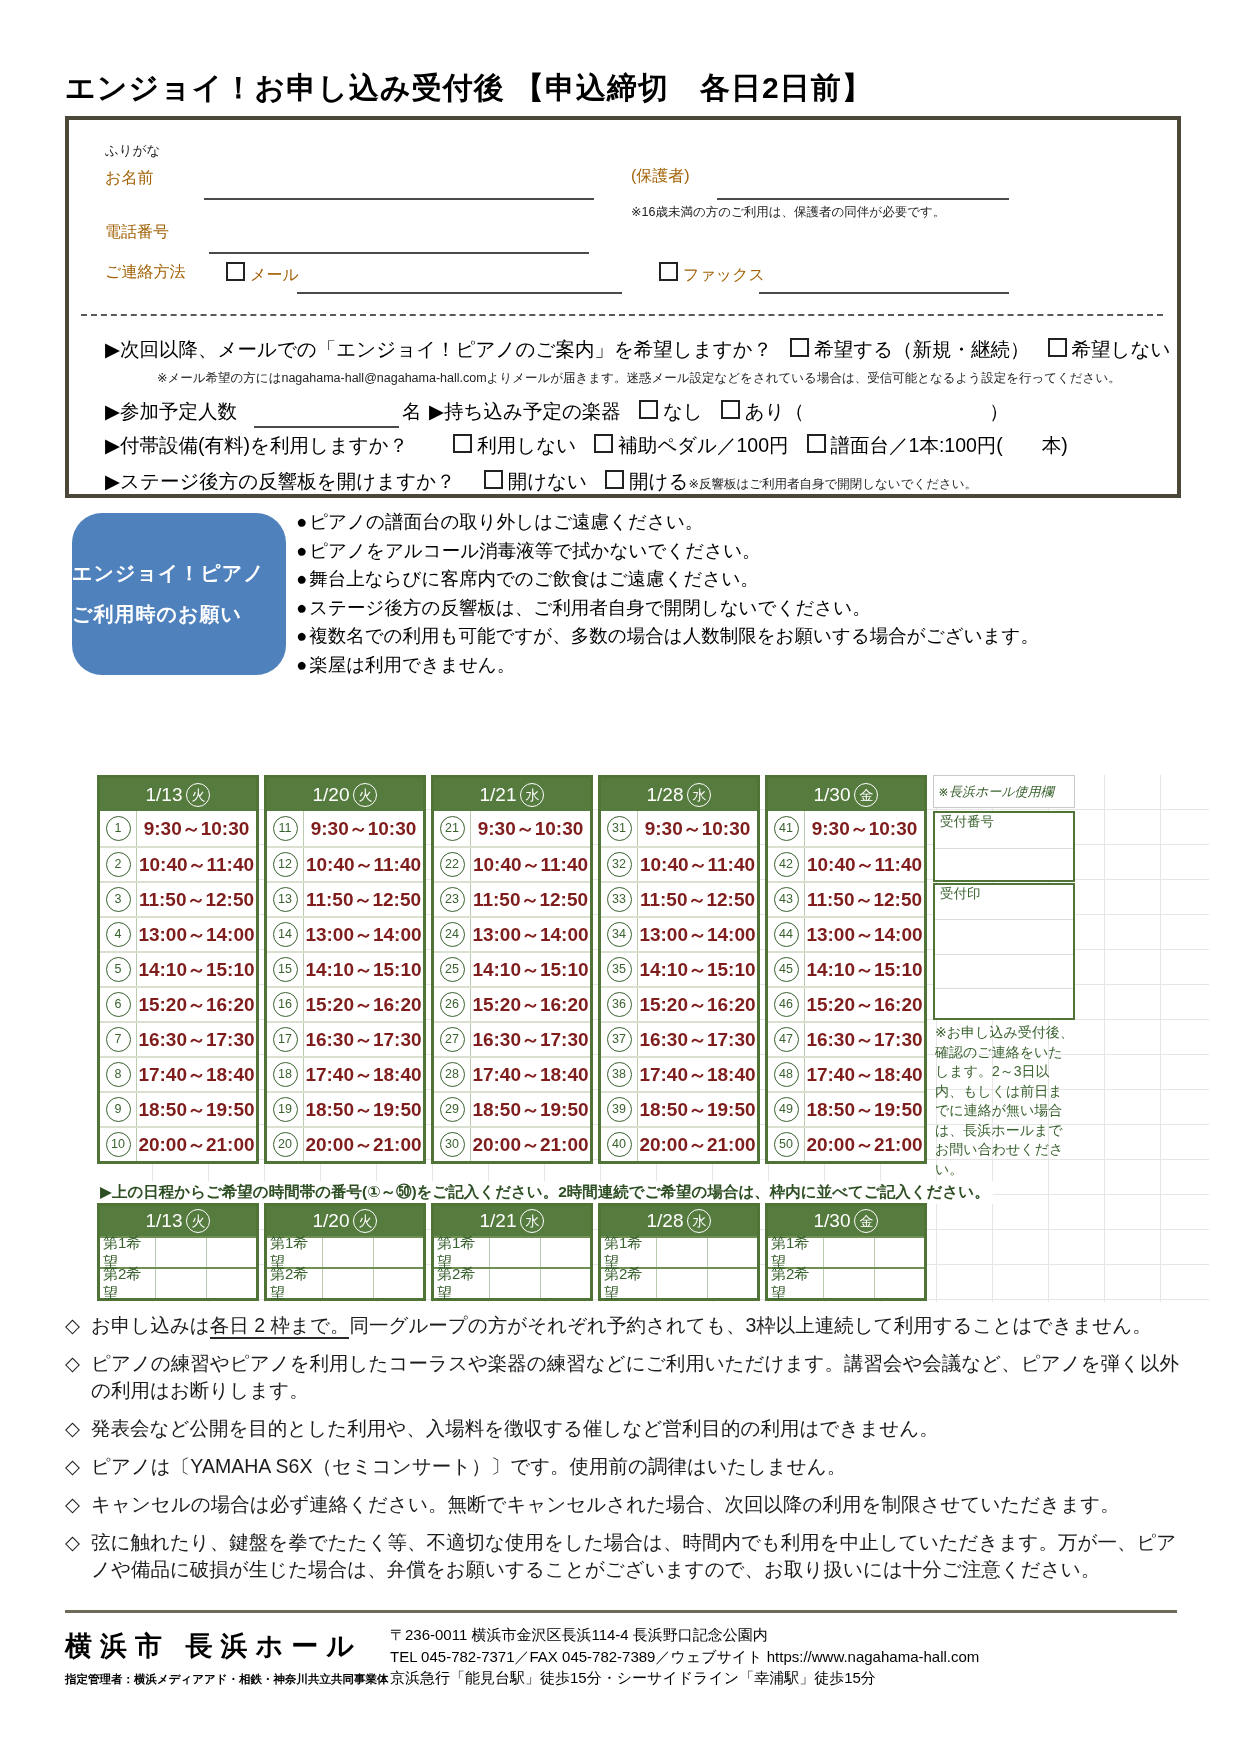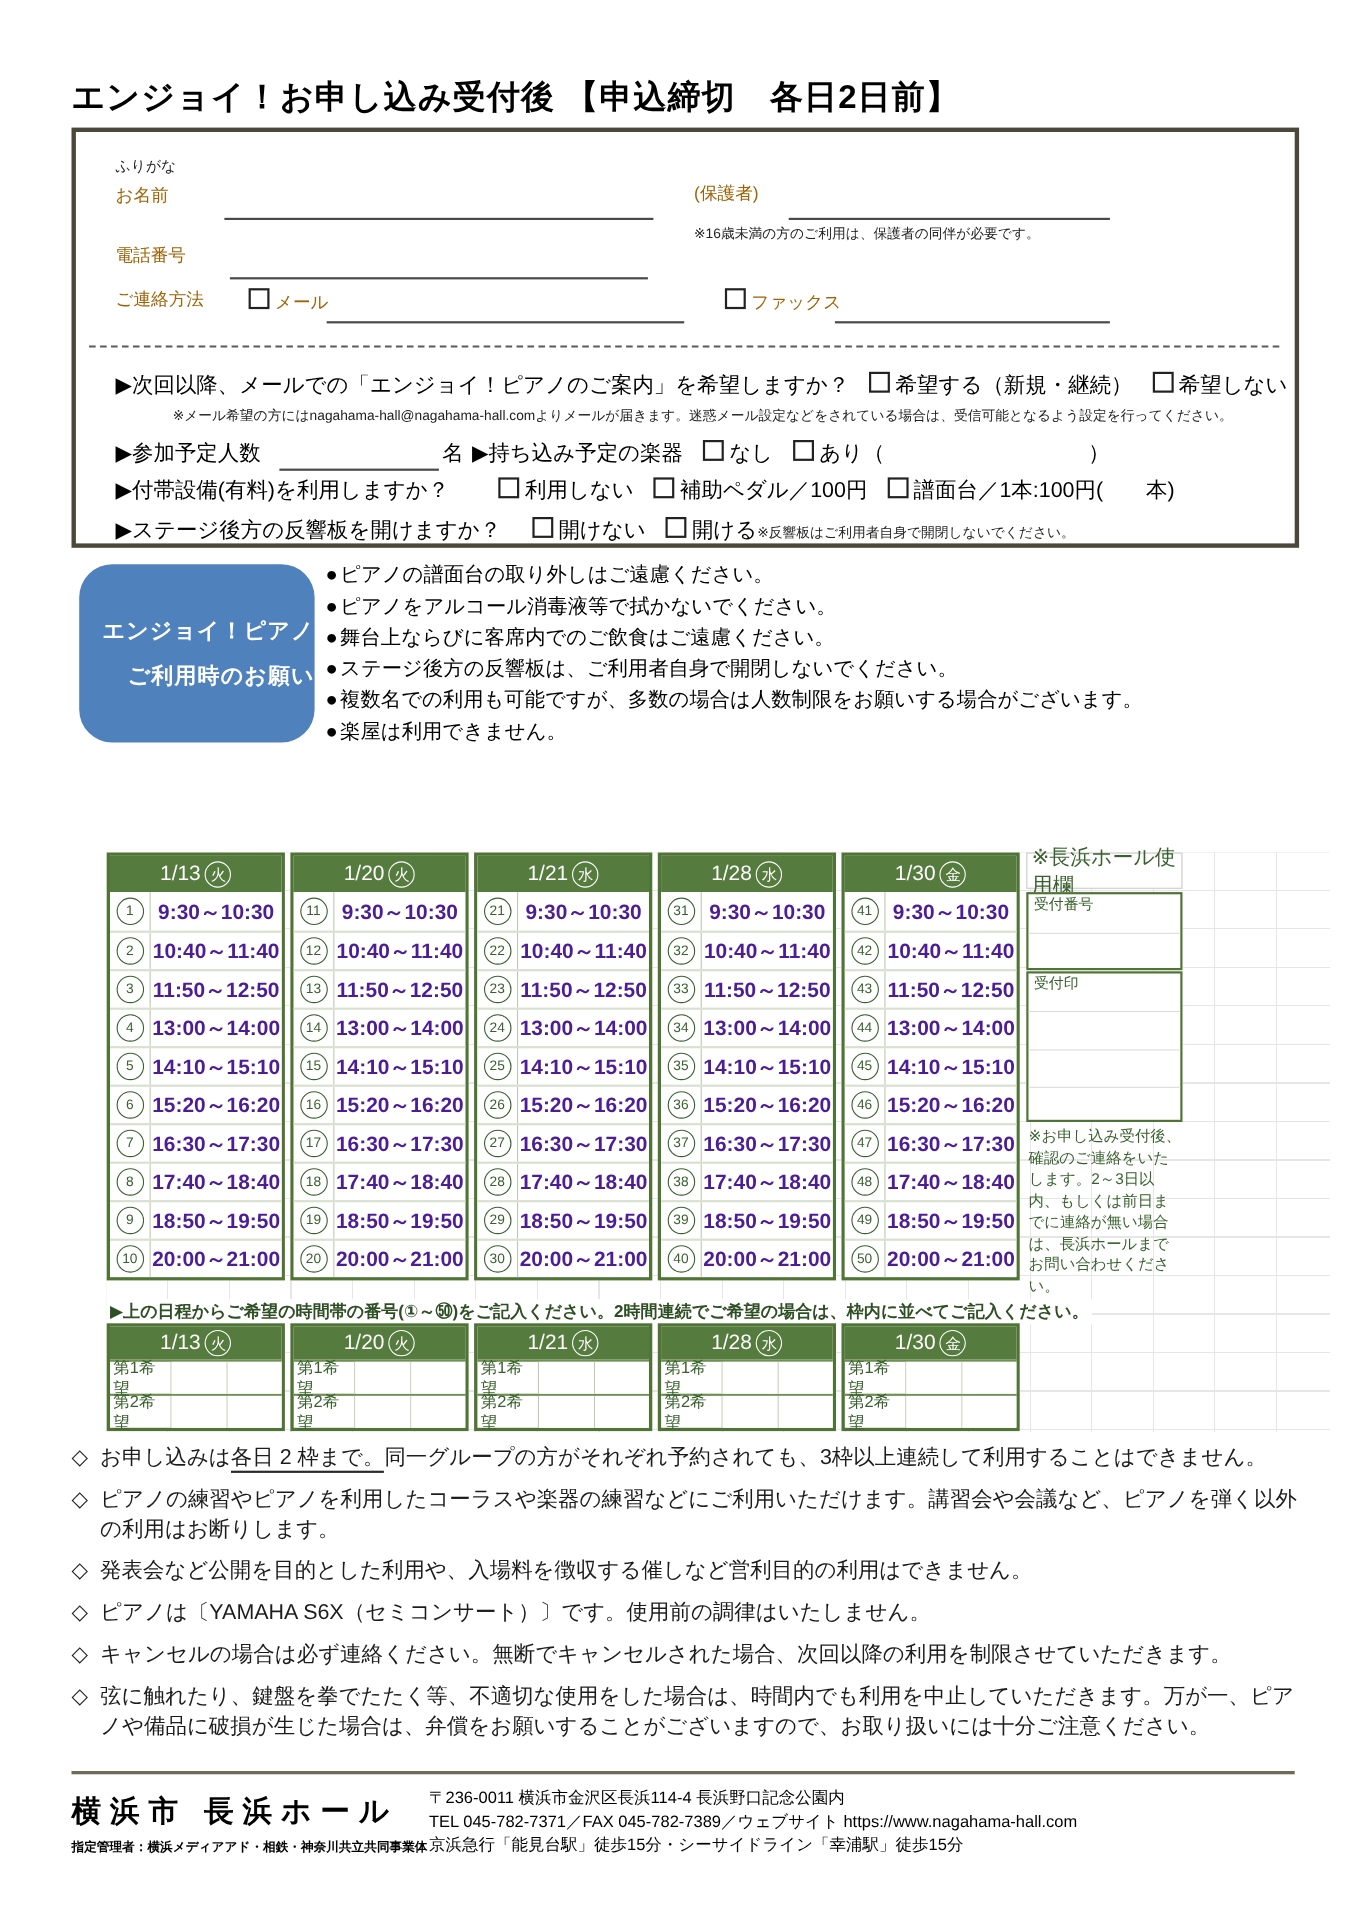--- a/index.html
+++ b/index.html
@@ -15,21 +15,21 @@
   .lbl{font-size:16px;color:#a16207;white-space:nowrap;}
   .sm{font-size:12.5px;color:#222;white-space:nowrap;}
   .uline{border-bottom:2px solid #4a4a4a;height:0;}
   .dash{border-top:2px dashed #5a5a5a;height:0;}
   .cb{display:inline-block;width:15px;height:15px;border:2px solid #222;
       margin:0 5px -1px 0;background:#fff;}
   .qrow{font-size:19.5px;white-space:nowrap;}
   .opt{margin-left:18px;}
 
   
-  .bluebox{background:#4f81bd;border-radius:30px;color:#fff;text-align:right;
+  .bluebox{background:#4f81bd;border-radius:30px;color:#fff;text-align:left;
            display:flex;flex-direction:column;justify-content:center;gap:14px;}
   .bluebox div{font-size:20px;font-weight:bold;letter-spacing:1px;}
   .ntline{font-size:18.5px;line-height:28.5px;white-space:nowrap;}
   .ntline .bl{margin-right:2px;}
 
   
   .sched{background-image:
       repeating-linear-gradient(to bottom, transparent 0 34px, #e6e6e6 34px 35px),
       repeating-linear-gradient(to right, transparent 0 55px, #e6e6e6 55px 56px);}
   .sc{position:absolute;top:0;width:162px;background:#fff;border:3px solid #4f7436;
@@ -37,26 +37,26 @@
   .sch-h{height:33px;background:#567b3e;color:#fff;font-size:19px;display:flex;
          align-items:center;justify-content:center;gap:4px;}
   .daycirc{display:inline-flex;align-items:center;justify-content:center;width:22px;height:22px;
            border:1.5px solid #fff;border-radius:50%;font-size:14px;line-height:1;}
   .sr{height:35px;display:flex;align-items:center;border-top:2px solid #d9e0cf;
       box-sizing:border-box;background:#fff;}
   .sr .numc{width:36px;display:flex;justify-content:center;border-right:1.5px solid #bccaae;
             align-self:stretch;align-items:center;}
   .circ{display:inline-flex;align-items:center;justify-content:center;width:23px;height:23px;
         border:1.5px solid #39612e;border-radius:50%;color:#39612e;font-size:12.5px;line-height:1;}
-  .sr .time{flex:1;text-align:center;color:#4c1d95;font-size:19px;font-weight:bold;
+  .sr .time{flex:1;text-align:center;color:#7f1d1d;font-size:19px;font-weight:bold;
             white-space:nowrap;}
 
   
-  .off-h{border:1px solid #c9c9c9;background:#fff;color:#39612e;font-size:19px;
-         display:flex;align-items:center;padding-left:4px;box-sizing:border-box;}
+  .off-h{border:1px solid #c9c9c9;background:#fff;color:#39612e;font-size:13px;
+         display:flex;align-items:center;padding-left:4px;box-sizing:border-box;font-style:italic;}
   .gbox{border:2.5px solid #4f7436;background:#fff;box-sizing:border-box;color:#39612e;
         font-size:13.5px;padding:0 5px;}
   .gline{position:absolute;left:0;right:0;border-top:1px solid #dcdcdc;}
   .offnote{color:#39612e;font-size:14px;line-height:19.5px;}
 
   
   .instr{font-size:15.5px;font-weight:bold;color:#2e4e23;background:#fff;white-space:nowrap;
          padding:1px 3px;}
   .bt{position:absolute;width:162px;background:#fff;border:3px solid #4f7436;box-sizing:border-box;}
   .bt .sch-h{height:30px;}

